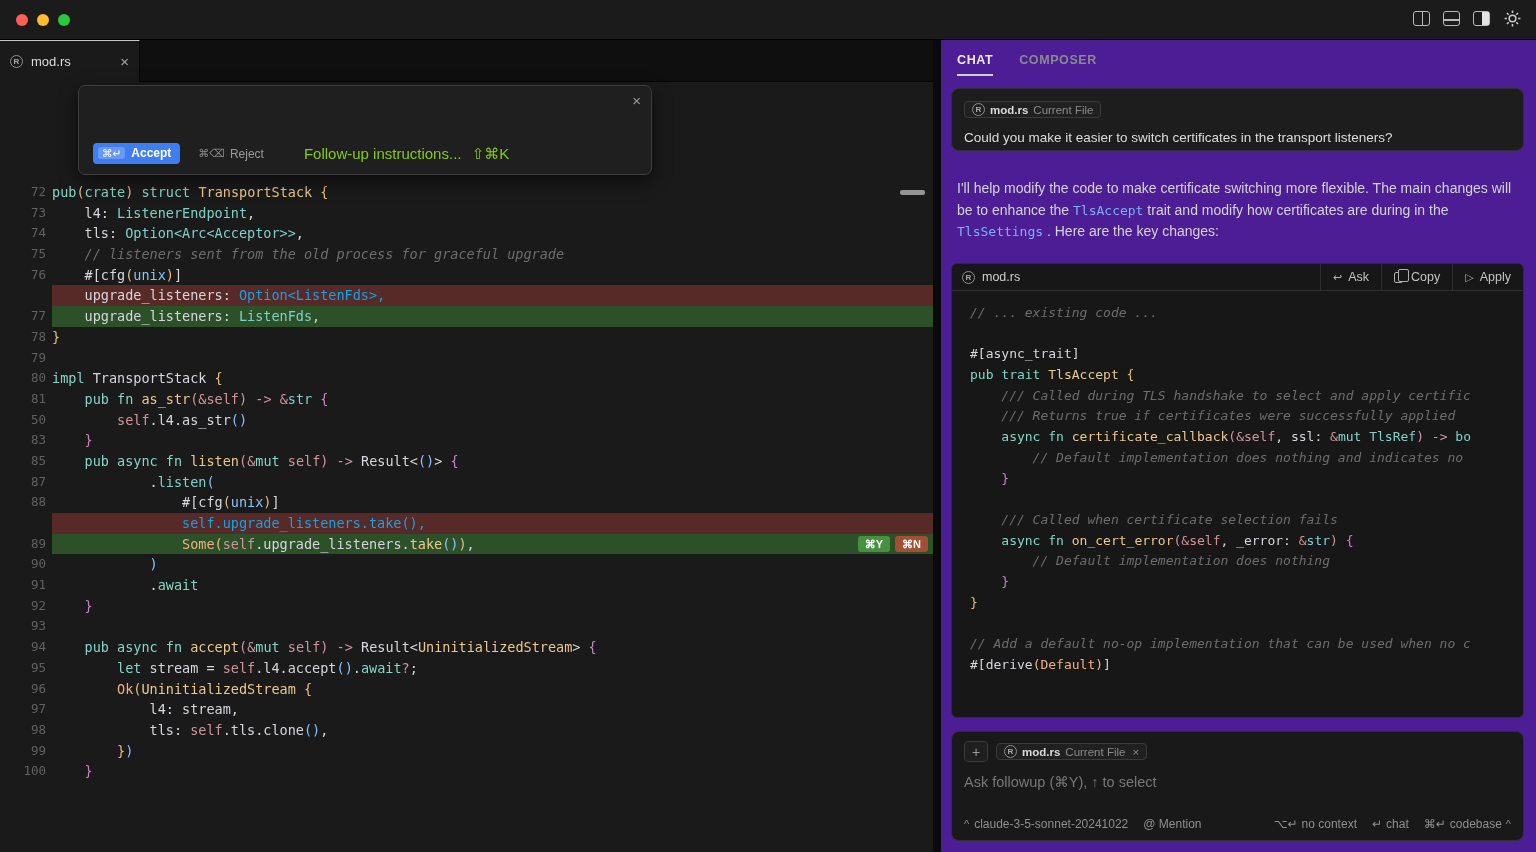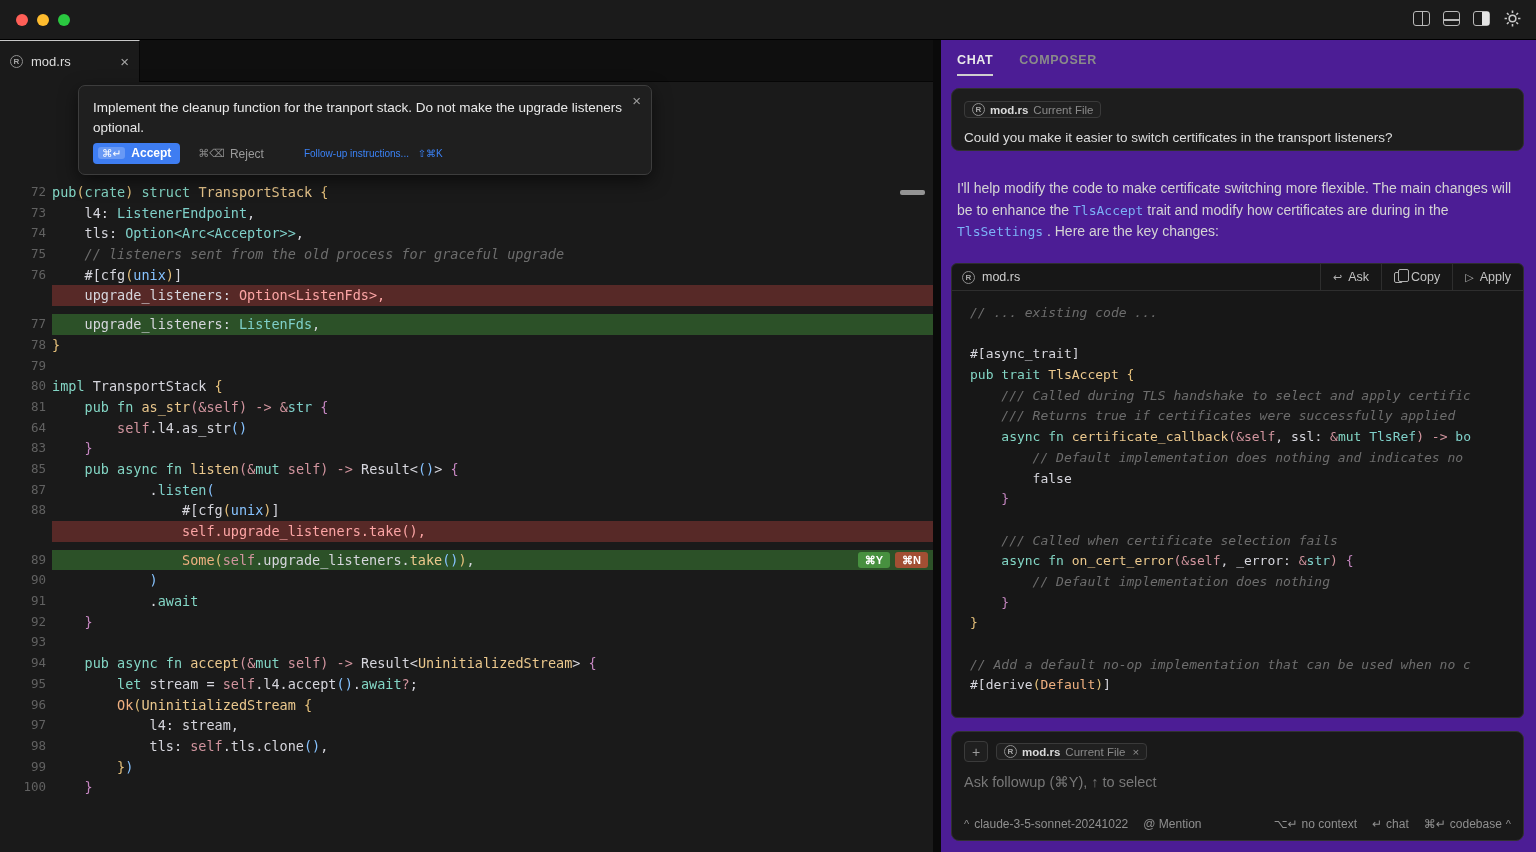--- a/index.html
+++ b/index.html
@@ -31,28 +31,28 @@
   .tab-label { color:#dcdcdc; font-size:13px; }
   .tab-close { margin-left:auto; color:#a5a5a5; font-size:15px; cursor:pointer; }
 
   
   .editor { position:absolute; left:0; top:82px; width:933px; height:770px; background:#1a1a1a; }
   .code-rows { position:absolute; left:0; top:100px; right:0; }
   .code-row { position:relative; height:20.7px; line-height:20.7px; white-space:pre;
               font-family:"DejaVu Sans Mono", monospace; font-size:13.5px;
               padding-left:52px; background-clip:content-box; }
   .row-del { background-color:#572927; }
-  .row-add { background-color:#2c5128;margin-top:8px; }
+  .row-add { background-color:#2c5128; }
   .gutter { position:absolute; left:0; top:0; width:46px; text-align:right;
             color:#616161; font-size:12.5px; }
   .tk-kw { color:#83d6c5; } .tk-tl { color:#7fd0c9; } .tk-fn { color:#ebc88d; }
   .tk-yl { color:#e5c07b; } .tk-or { color:#efb080; } .tk-pk { color:#d1949e; }
   .tk-pu { color:#c586c0; } .tk-bl { color:#87c3ff; } .tk-wh { color:#d6d6dd; }
   .tk-cm { color:#6d6d6d; font-style:italic; }
-  .tk-dm { color:#fca5a5; }
+  .tk-dm { color:#0ea5e9; }
   .diff-badges { position:absolute; right:5px; top:2px; display:flex; gap:5px;
                  font-family:"Liberation Sans", sans-serif; }
   .dbadge { font-size:11px; font-weight:bold; color:#fff; border-radius:3px;
             padding:0 7px; line-height:16px; cursor:pointer; }
   .dbadge.yes { background:#47903f; } .dbadge.no { background:#a24f33; }
   .fold-dash { position:absolute; left:900px; top:108px; width:25px; height:5px;
                background:#949494; border-radius:2px; }
   .divider { position:absolute; left:933px; top:40px; width:8px; height:812px; background:#0a0a0a; }
 
   
@@ -63,21 +63,21 @@
   .prompt-close { position:absolute; right:10px; top:6px; color:#9c9c9c; font-size:15px; cursor:pointer; }
   .prompt-actions { position:absolute; left:14px; bottom:10px; display:flex; align-items:center; gap:18px; }
   .accept-btn { background:#3e7df2; color:#fff; border:none; border-radius:4px;
                 font-size:12px; font-weight:bold; padding:3px 9px 4px 5px;
                 display:flex; align-items:center; gap:6px; cursor:pointer;
                 font-family:"Liberation Sans", sans-serif; }
   .accept-kbd { background:rgba(255,255,255,.22); border-radius:3px; padding:0 4px;
                 font-size:10.5px; font-weight:normal; }
   .reject-btn { color:#9a9a9a; font-size:12px; display:flex; align-items:center; gap:5px; cursor:pointer; }
   .reject-kbd { font-size:11px; color:#8a8a8a; }
-  .followup { color:#3b82f6; font-size:10px; margin-left:22px; cursor:pointer; }
+  .followup { color:#84cc16; font-size:15px; margin-left:22px; cursor:pointer; }
   .followup .kbd { margin-left:6px; }
 
   
   .chat { position:absolute; left:941px; top:40px; width:595px; height:812px; background:#4c1d95; }
   .chat-tabs { position:absolute; left:16px; top:13px; display:flex; gap:26px; }
   .chat-tab { font-size:12.5px; font-weight:bold; letter-spacing:.6px; padding-bottom:7px; cursor:pointer; }
   .chat-tab.active { color:#eaeaea; border-bottom:2px solid #cfcfcf; }
   .chat-tab.inactive { color:#8a8a8a; }
 
   .user-card { position:absolute; left:10px; top:48px; width:573px; height:63px;
@@ -159,42 +159,41 @@
         <div class="code-row"><span class="gutter">73</span><span class="tk-wh">    l4: </span><span class="tk-tl">ListenerEndpoint</span><span class="tk-wh">,</span></div>
         <div class="code-row"><span class="gutter">74</span><span class="tk-wh">    tls: </span><span class="tk-tl">Option&lt;Arc&lt;Acceptor&gt;&gt;</span><span class="tk-wh">,</span></div>
         <div class="code-row"><span class="gutter">75</span><span class="tk-cm">    // listeners sent from the old process for graceful upgrade</span></div>
         <div class="code-row"><span class="gutter">76</span><span class="tk-wh">    #[</span><span class="tk-wh">cfg</span><span class="tk-yl">(</span><span class="tk-bl">unix</span><span class="tk-yl">)</span><span class="tk-wh">]</span></div>
         <div class="code-row row-del"><span class="gutter"></span><span class="tk-wh">    upgrade_listeners: </span><span class="tk-dm">Option&lt;ListenFds&gt;</span><span class="tk-dm">,</span></div>
         <div class="code-row row-add"><span class="gutter">77</span><span class="tk-wh">    upgrade_listeners: </span><span class="tk-tl">ListenFds</span><span class="tk-wh">,</span></div>
         <div class="code-row"><span class="gutter">78</span><span class="tk-yl">}</span></div>
         <div class="code-row"><span class="gutter">79</span></div>
         <div class="code-row"><span class="gutter">80</span><span class="tk-kw">impl</span><span class="tk-wh"> TransportStack </span><span class="tk-yl">{</span></div>
         <div class="code-row"><span class="gutter">81</span><span class="tk-wh">    </span><span class="tk-kw">pub</span><span class="tk-wh"> </span><span class="tk-kw">fn</span><span class="tk-wh"> </span><span class="tk-fn">as_str</span><span class="tk-pk">(&amp;self)</span><span class="tk-wh"> </span><span class="tk-pk">-&gt;</span><span class="tk-wh"> </span><span class="tk-pk">&amp;</span><span class="tk-tl">str</span><span class="tk-wh"> </span><span class="tk-pu">{</span></div>
-        <div class="code-row"><span class="gutter">64</span><span class="tk-wh">        </span><span class="tk-pk">self</span><span class="tk-wh">.l4.</span><span class="tk-wh">as_str</span><span class="tk-bl">()</span></div>
+        <div class="code-row"><span class="gutter">50</span><span class="tk-wh">        </span><span class="tk-pk">self</span><span class="tk-wh">.l4.</span><span class="tk-wh">as_str</span><span class="tk-bl">()</span></div>
         <div class="code-row"><span class="gutter">83</span><span class="tk-pu">    }</span></div>
         <div class="code-row"><span class="gutter">85</span><span class="tk-wh">    </span><span class="tk-kw">pub</span><span class="tk-wh"> </span><span class="tk-kw">async</span><span class="tk-wh"> </span><span class="tk-kw">fn</span><span class="tk-wh"> </span><span class="tk-fn">listen</span><span class="tk-pk">(&amp;</span><span class="tk-kw">mut</span><span class="tk-wh"> </span><span class="tk-pk">self</span><span class="tk-pk">)</span><span class="tk-wh"> </span><span class="tk-pk">-&gt;</span><span class="tk-wh"> Result&lt;</span><span class="tk-bl">()</span><span class="tk-wh">&gt; </span><span class="tk-pu">{</span></div>
         <div class="code-row"><span class="gutter">87</span><span class="tk-wh">            .</span><span class="tk-tl">listen</span><span class="tk-bl">(</span></div>
         <div class="code-row"><span class="gutter">88</span><span class="tk-wh">                #[</span><span class="tk-wh">cfg</span><span class="tk-yl">(</span><span class="tk-bl">unix</span><span class="tk-yl">)</span><span class="tk-wh">]</span></div>
         <div class="code-row row-del"><span class="gutter"></span><span class="tk-dm">                self.upgrade_listeners.take(),</span></div>
         <div class="code-row row-add"><span class="gutter">89</span><span class="tk-wh">                </span><span class="tk-or">Some</span><span class="tk-yl">(</span><span class="tk-pk">self</span><span class="tk-wh">.upgrade_listeners.</span><span class="tk-fn">take</span><span class="tk-bl">()</span><span class="tk-yl">)</span><span class="tk-wh">,</span><span class="diff-badges"><span class="dbadge yes">⌘Y</span><span class="dbadge no">⌘N</span></span></div>
         <div class="code-row"><span class="gutter">90</span><span class="tk-bl">            )</span></div>
         <div class="code-row"><span class="gutter">91</span><span class="tk-wh">            .</span><span class="tk-kw">await</span></div>
         <div class="code-row"><span class="gutter">92</span><span class="tk-pu">    }</span></div>
         <div class="code-row"><span class="gutter">93</span></div>
         <div class="code-row"><span class="gutter">94</span><span class="tk-wh">    </span><span class="tk-kw">pub</span><span class="tk-wh"> </span><span class="tk-kw">async</span><span class="tk-wh"> </span><span class="tk-kw">fn</span><span class="tk-wh"> </span><span class="tk-fn">accept</span><span class="tk-pk">(&amp;</span><span class="tk-kw">mut</span><span class="tk-wh"> </span><span class="tk-pk">self</span><span class="tk-pk">)</span><span class="tk-wh"> </span><span class="tk-pk">-&gt;</span><span class="tk-wh"> Result&lt;</span><span class="tk-fn">UninitializedStream</span><span class="tk-wh">&gt; </span><span class="tk-pu">{</span></div>
         <div class="code-row"><span class="gutter">95</span><span class="tk-wh">        </span><span class="tk-kw">let</span><span class="tk-wh"> stream = </span><span class="tk-pk">self</span><span class="tk-wh">.l4.</span><span class="tk-wh">accept</span><span class="tk-bl">()</span><span class="tk-wh">.</span><span class="tk-kw">await</span><span class="tk-pk">?</span><span class="tk-wh">;</span></div>
         <div class="code-row"><span class="gutter">96</span><span class="tk-wh">        </span><span class="tk-or">Ok</span><span class="tk-yl">(</span><span class="tk-fn">UninitializedStream</span><span class="tk-wh"> </span><span class="tk-yl">{</span></div>
         <div class="code-row"><span class="gutter">97</span><span class="tk-wh">            l4: stream,</span></div>
         <div class="code-row"><span class="gutter">98</span><span class="tk-wh">            tls: </span><span class="tk-pk">self</span><span class="tk-wh">.tls.</span><span class="tk-wh">clone</span><span class="tk-bl">()</span><span class="tk-wh">,</span></div>
         <div class="code-row"><span class="gutter">99</span><span class="tk-wh">        </span><span class="tk-yl">}</span><span class="tk-bl">)</span></div>
         <div class="code-row"><span class="gutter">100</span><span class="tk-pu">    }</span></div>
       </div>
 
     <div class="prompt-box">
-      <div class="prompt-text">Implement the cleanup function for the tranport stack. Do not make the upgrade listeners optional.</div>
       <span class="prompt-close">×</span>
       <div class="prompt-actions">
         <button class="accept-btn">
           <span class="accept-kbd">⌘↵</span>
           <span>Accept</span>
         </button>
         <span class="reject-btn">
           <span class="reject-kbd">⌘⌫</span>
           <span>Reject</span>
         </span>
@@ -246,21 +245,20 @@
       </div>
       <div class="cb-body" id="chat-code">
           <div class="cb-row"><span class="tk-cm">// ... existing code ...</span></div>
           <div class="cb-row"></div>
           <div class="cb-row"><span class="tk-wh">#[async_trait]</span></div>
           <div class="cb-row"><span class="tk-kw">pub</span><span class="tk-wh"> </span><span class="tk-kw">trait</span><span class="tk-wh"> </span><span class="tk-fn">TlsAccept</span><span class="tk-wh"> </span><span class="tk-yl">{</span></div>
           <div class="cb-row"><span class="tk-cm">    /// Called during TLS handshake to select and apply certific</span></div>
           <div class="cb-row"><span class="tk-cm">    /// Returns true if certificates were successfully applied</span></div>
           <div class="cb-row"><span class="tk-wh">    </span><span class="tk-kw">async</span><span class="tk-wh"> </span><span class="tk-kw">fn</span><span class="tk-wh"> </span><span class="tk-fn">certificate_callback</span><span class="tk-pk">(&amp;self</span><span class="tk-wh">, ssl: </span><span class="tk-pk">&amp;</span><span class="tk-kw">mut</span><span class="tk-wh"> </span><span class="tk-tl">TlsRef</span><span class="tk-pk">)</span><span class="tk-wh"> </span><span class="tk-pk">-&gt;</span><span class="tk-wh"> </span><span class="tk-tl">bo</span></div>
           <div class="cb-row"><span class="tk-cm">        // Default implementation does nothing and indicates no</span></div>
-          <div class="cb-row"><span class="tk-wh">        false</span></div>
           <div class="cb-row"><span class="tk-pu">    }</span></div>
           <div class="cb-row"></div>
           <div class="cb-row"><span class="tk-cm">    /// Called when certificate selection fails</span></div>
           <div class="cb-row"><span class="tk-wh">    </span><span class="tk-kw">async</span><span class="tk-wh"> </span><span class="tk-kw">fn</span><span class="tk-wh"> </span><span class="tk-fn">on_cert_error</span><span class="tk-pk">(&amp;self</span><span class="tk-wh">, _error: </span><span class="tk-pk">&amp;</span><span class="tk-tl">str</span><span class="tk-pk">)</span><span class="tk-wh"> </span><span class="tk-pu">{</span></div>
           <div class="cb-row"><span class="tk-cm">        // Default implementation does nothing</span></div>
           <div class="cb-row"><span class="tk-pu">    }</span></div>
           <div class="cb-row"><span class="tk-yl">}</span></div>
           <div class="cb-row"></div>
           <div class="cb-row"><span class="tk-cm">// Add a default no-op implementation that can be used when no c</span></div>
           <div class="cb-row"><span class="tk-wh">#[</span><span class="tk-wh">derive</span><span class="tk-yl">(</span><span class="tk-or">Default</span><span class="tk-yl">)</span><span class="tk-wh">]</span></div>

